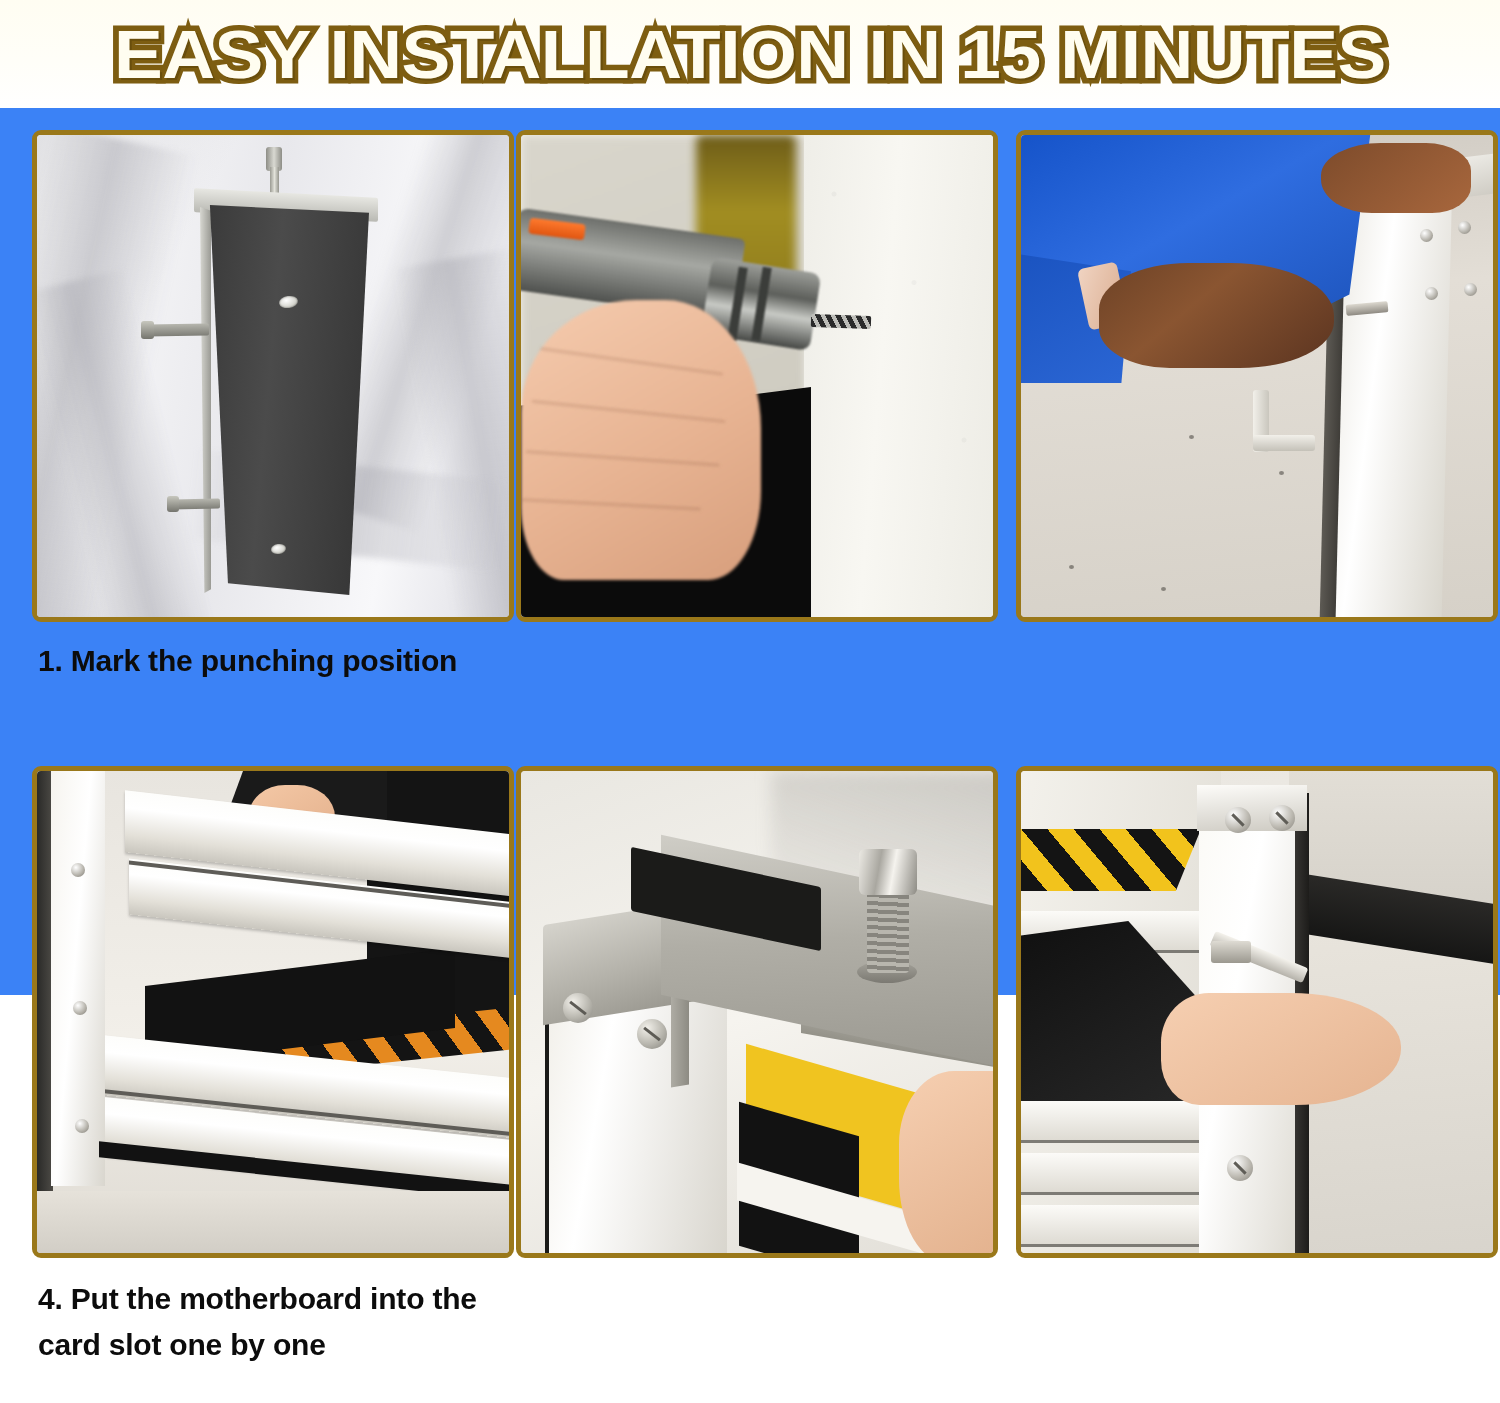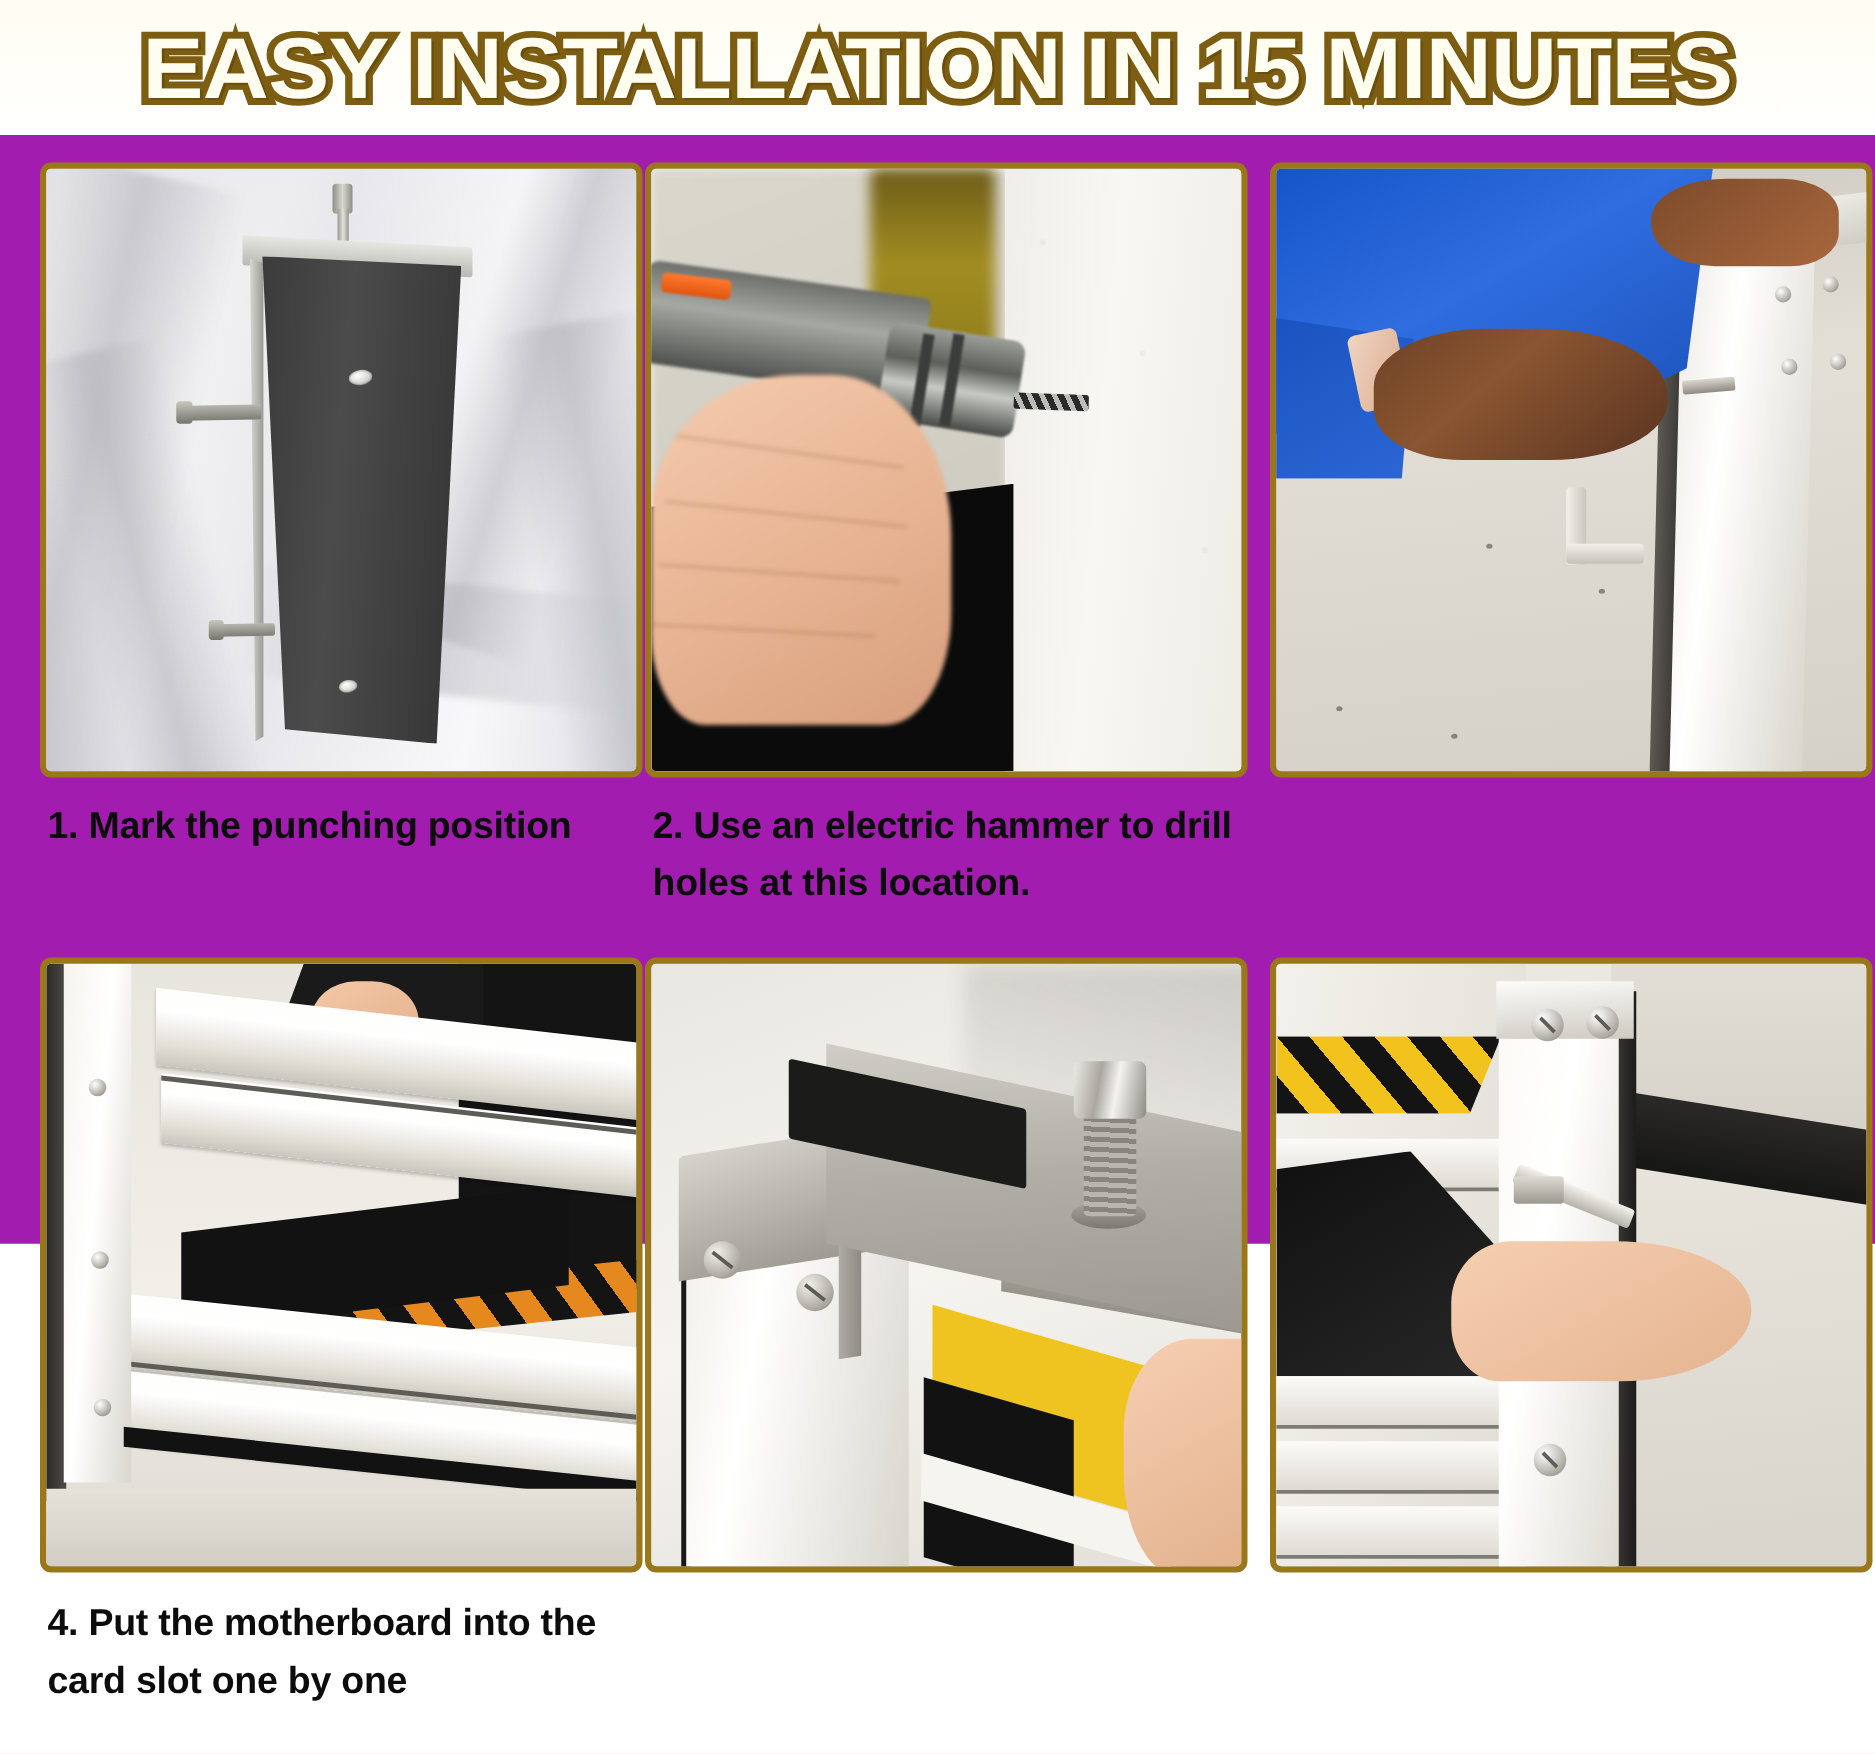--- a/index.html
+++ b/index.html
@@ -10,21 +10,21 @@
     height: 1403px;
     background: #ffffff;
     font-family: "Liberation Sans", sans-serif;
     overflow: hidden;
   }
 
   #page {
     position: relative;
     width: 1500px;
     height: 995px;
-    background: #a21caf;
+    background: #3b82f6;
   }
 
   
   .title-band {
     position: absolute;
     left: 0; top: 0;
     width: 1500px;
     height: 108px;
     background: linear-gradient(to bottom, #fffdf2 0%, #fffef8 55%, #ffffff 100%);
     display: flex;
@@ -520,21 +520,20 @@
           <div class="p2-chuck-ring p2-cr1"></div>
           <div class="p2-chuck-ring p2-cr2"></div>
           <div class="p2-bit"></div>
           <div class="p2-hand"></div>
           <div class="p2-finger p2-fg1"></div>
           <div class="p2-finger p2-fg2"></div>
           <div class="p2-finger p2-fg3"></div>
           <div class="p2-finger p2-fg4"></div>
         </div>
       </div>
-      <div class="caption">2. Use an electric hammer to drill holes at this location.</div>
     </div>
 
     <div class="cell c3">
       <div class="photo">
         <div class="photo-inner">
           <div class="p3-floor"></div>
           <div class="p3-column-dark"></div>
           <div class="p3-column"></div>
           <div class="p3-col-top"></div>
           <div class="p3-blue"></div>

